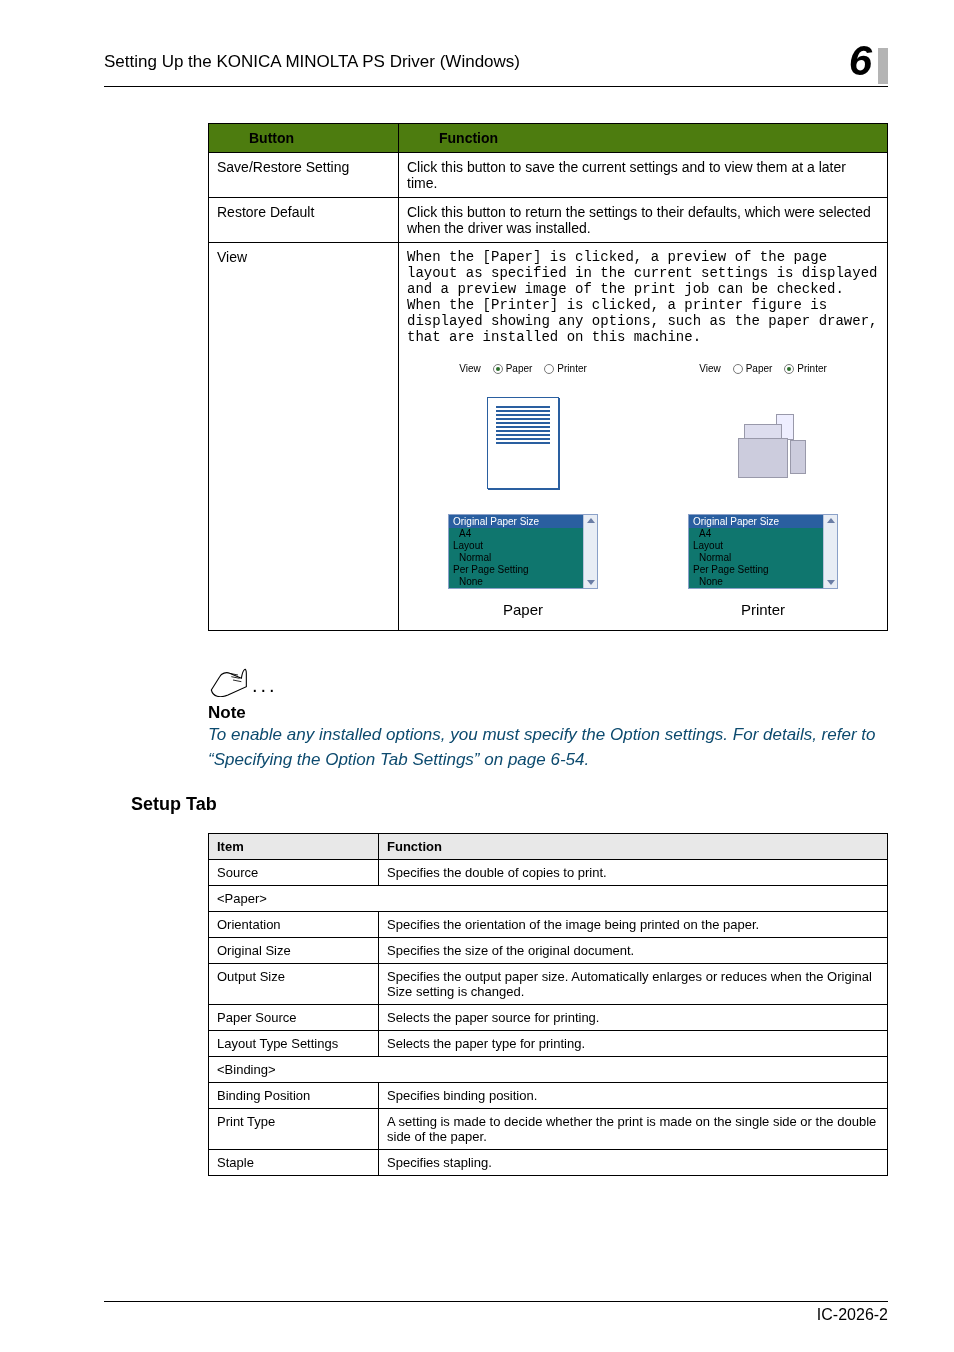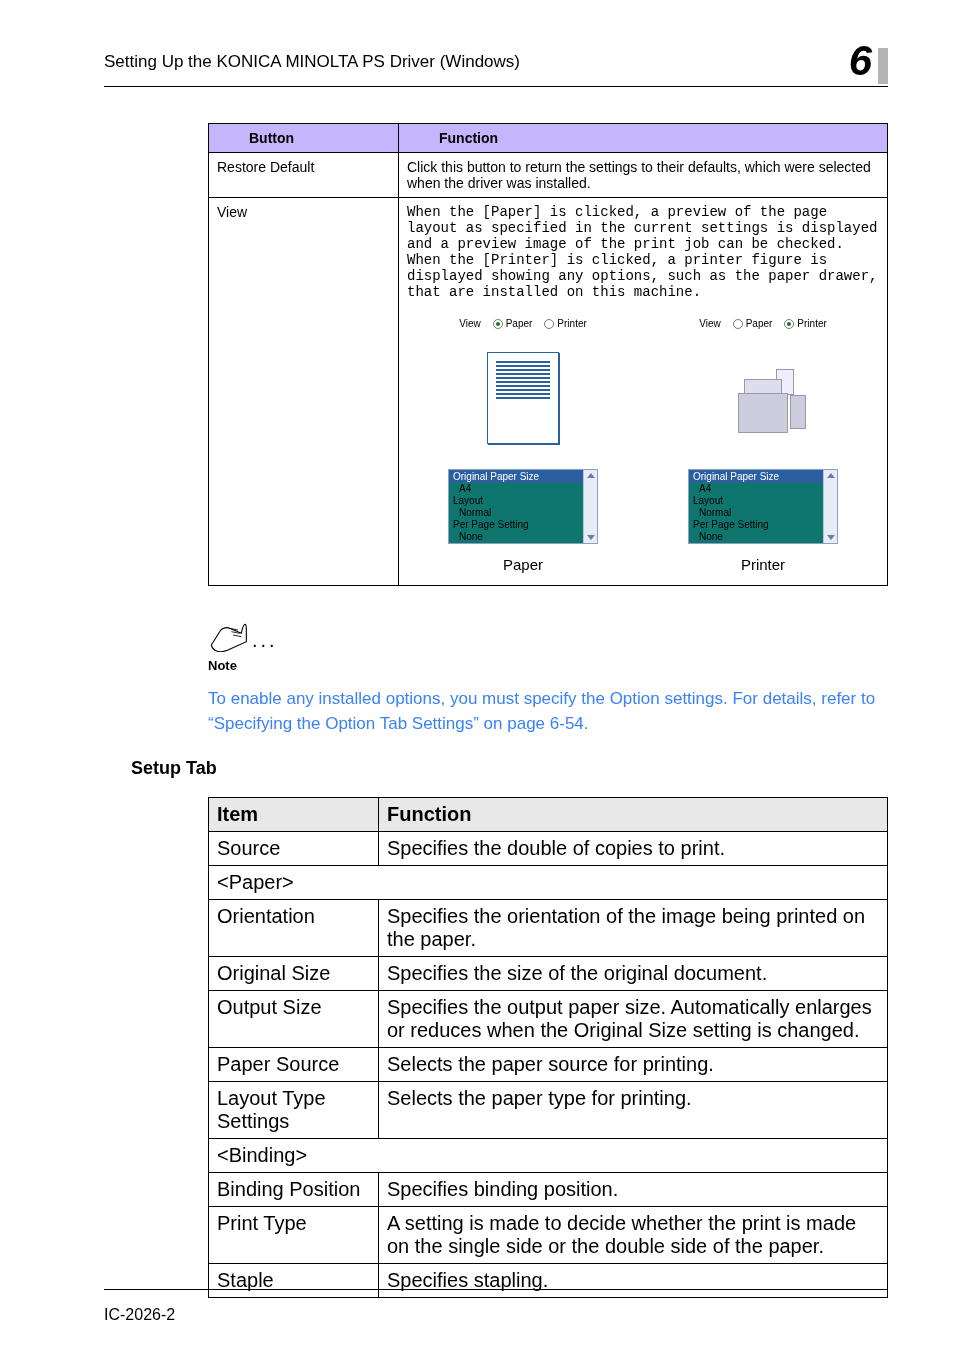--- a/index.html
+++ b/index.html
@@ -52,21 +52,21 @@
     margin-left: 104px;
     font-size: 14px;
   }
   table.t1 th, table.t1 td {
     border: 1px solid #000;
     padding: 6px 8px;
     text-align: left;
     vertical-align: top;
   }
   table.t1 th {
-    background: #c4b5fd;
+    background: #4d7c0f;
     font-weight: bold;
     padding-left: 40px;
   }
   .col-btn { width: 190px; }
 
   .thumbs {
     display: flex;
     gap: 70px;
     justify-content: center;
     margin: 18px 0 6px;
@@ -163,58 +163,59 @@
   .note-block {
     margin: 32px 0 22px 104px;
     width: 680px;
   }
   .note-icon-row {
     display: flex; align-items: flex-end; gap: 4px;
     margin-bottom: 2px;
   }
   .hand-icon svg { width: 40px; height: 34px; }
   .dots { font-size: 20px; letter-spacing: 3px; padding-bottom: 4px; }
-  .note-hd { font-weight: bold; font-size: 13px; margin-bottom: 14px; }
+  .note-hd { font-weight: bold; font-size: 17px; margin-bottom: 0; }
   .note-body {
+    font-style: italic;
     font-size: 17px;
     line-height: 1.45;
-    color: #3b82f6;
+    color: #0c4a6e;
   }
 
   .sect-hd {
     font-weight: bold;
     font-size: 18px;
     margin: 18px 0 18px 27px;
   }
 
   table.t2 {
     border-collapse: collapse;
     width: 680px;
     margin-left: 104px;
-    font-size: 20px;
+    font-size: 13px;
   }
   table.t2 th, table.t2 td {
     border: 1px solid #000;
     padding: 5px 8px;
     text-align: left;
     vertical-align: top;
   }
   table.t2 th {
     background: #e8e8e8;
     font-weight: bold;
   }
   .col-item { width: 170px; }
   .span-row td { border-left: 1px solid #000; border-right: 1px solid #000; }
 
   .ftr {
     position: absolute;
     left: 104px; right: 66px; bottom: 28px;
     border-top: 1px solid #000;
-    padding-top: 16px;
-    display: flex; justify-content: flex-start;
+    padding-top: 4px;
+    display: flex; justify-content: flex-end;
     font-size: 16px;
   }
 </style>
 </head>
 <body>
 
 <div class="page">
 
   <div class="hdr">
     <div class="hdr-title">Setting Up the KONICA MINOLTA PS Driver (Windows)</div>
@@ -229,20 +230,24 @@
         <col class="col-btn">
         <col>
       </colgroup>
     <thead>
       <tr>
         <th>Button</th>
         <th>Function</th>
       </tr>
     </thead>
     <tbody>
+      <tr>
+        <td>Save/Restore Setting</td>
+        <td>Click this button to save the current settings and to view them at a later time.</td>
+      </tr>
       <tr>
         <td>Restore Default</td>
         <td>Click this button to return the settings to their defaults, which were selected when the driver was installed.</td>
       </tr>
       <tr>
         <td>View</td>
         <td>
           <div style="white-space: pre-line; font-family: Liberation Mono, monospace;">When the [Paper] is clicked, a preview of the page layout as specified in the current settings is displayed and a preview image of the print job can be checked.
 When the [Printer] is clicked, a printer figure is displayed showing any options, such as the paper drawer, that are installed on this machine.</div>
 

